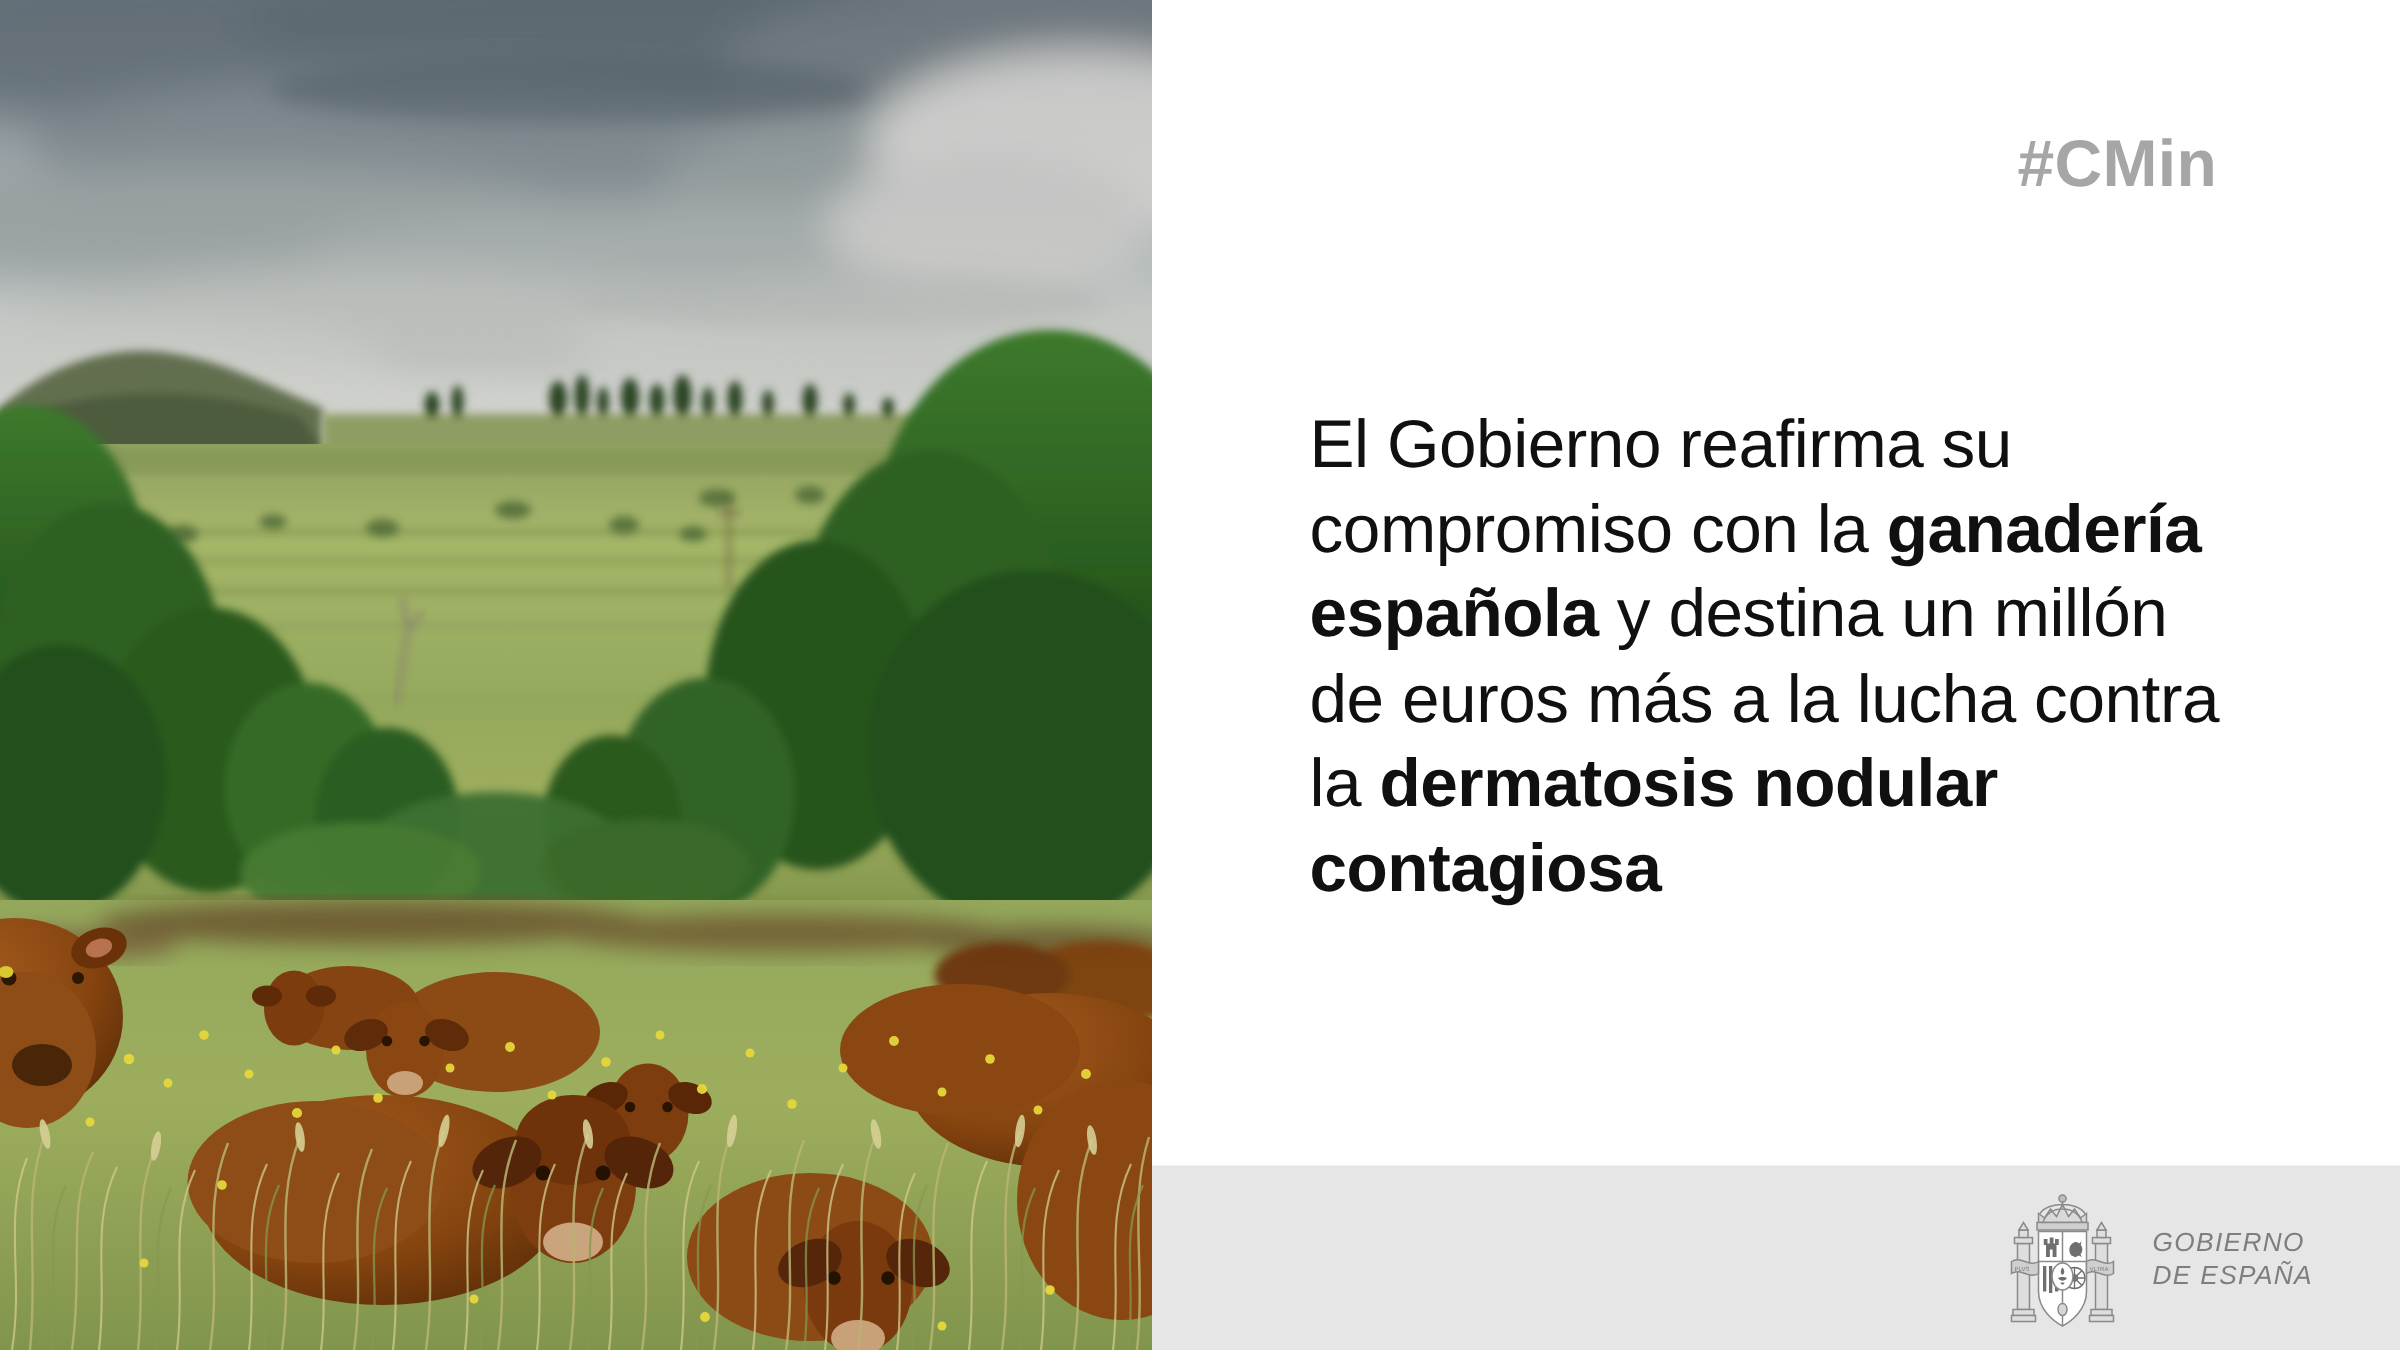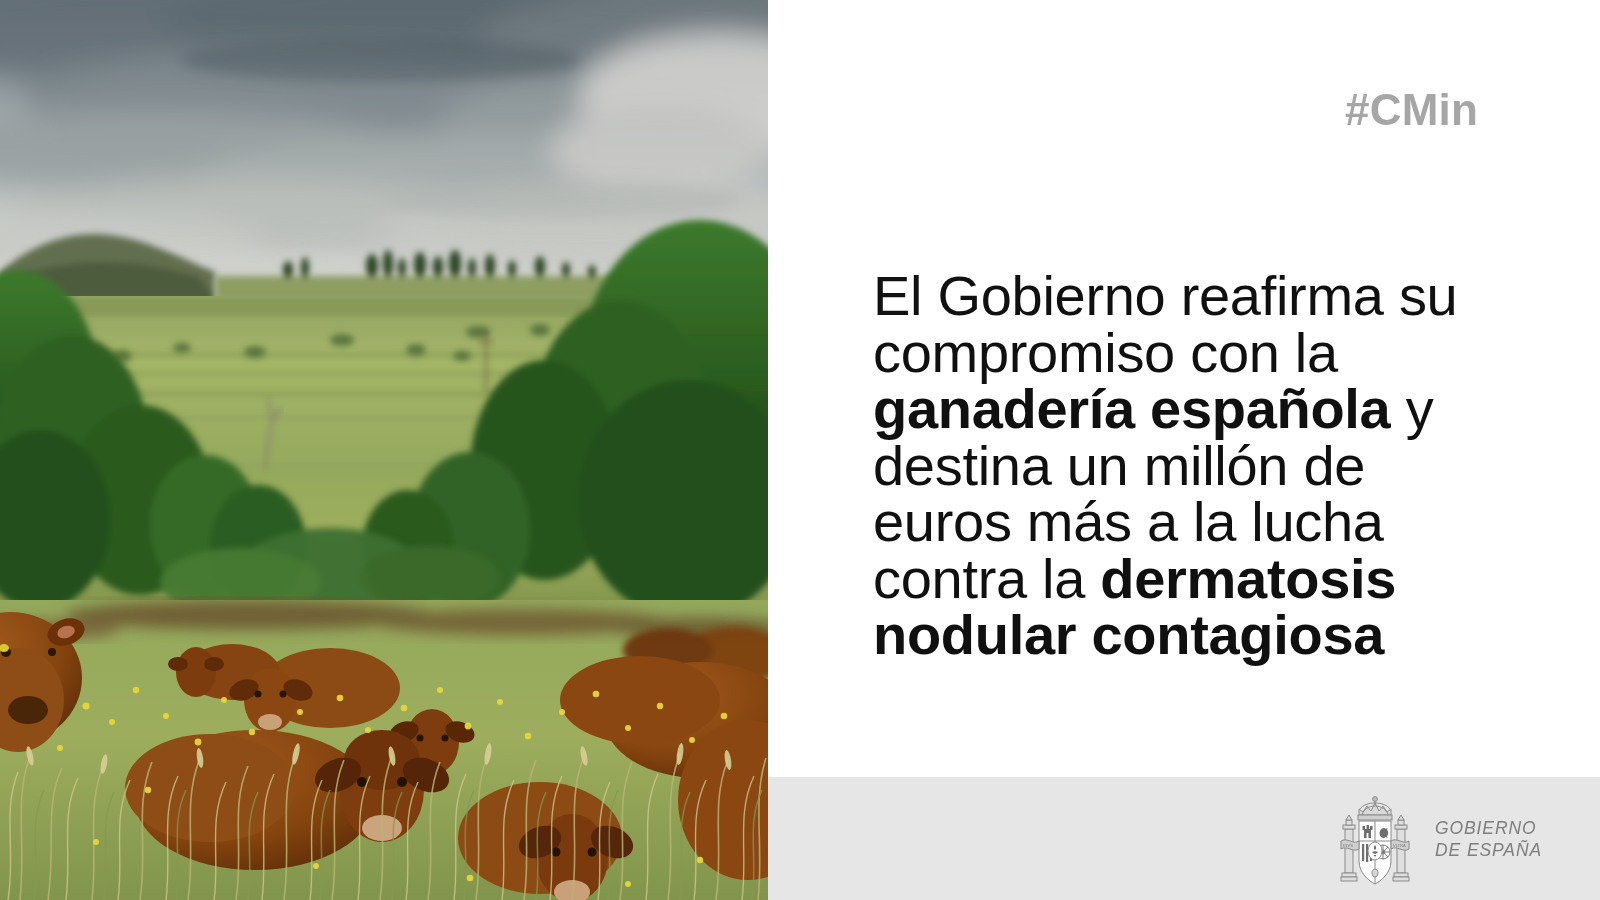--- a/index.html
+++ b/index.html
@@ -52,21 +52,21 @@
     letter-spacing: 0.2px;
     line-height: 1;
     text-align: right;
     white-space: nowrap;
   }
   .headline {
     position: absolute;
     left: 105px;
     top: 268px;
     width: 620px;
-    font-size: 56px;
+    font-size: 45px;
     line-height: 56.5px;
     color: #101010;
     font-weight: 400;
     letter-spacing: -0.3px;
     word-spacing: 0px;
   }
   .headline b { font-weight: 700; }
 
   
   .footer {

